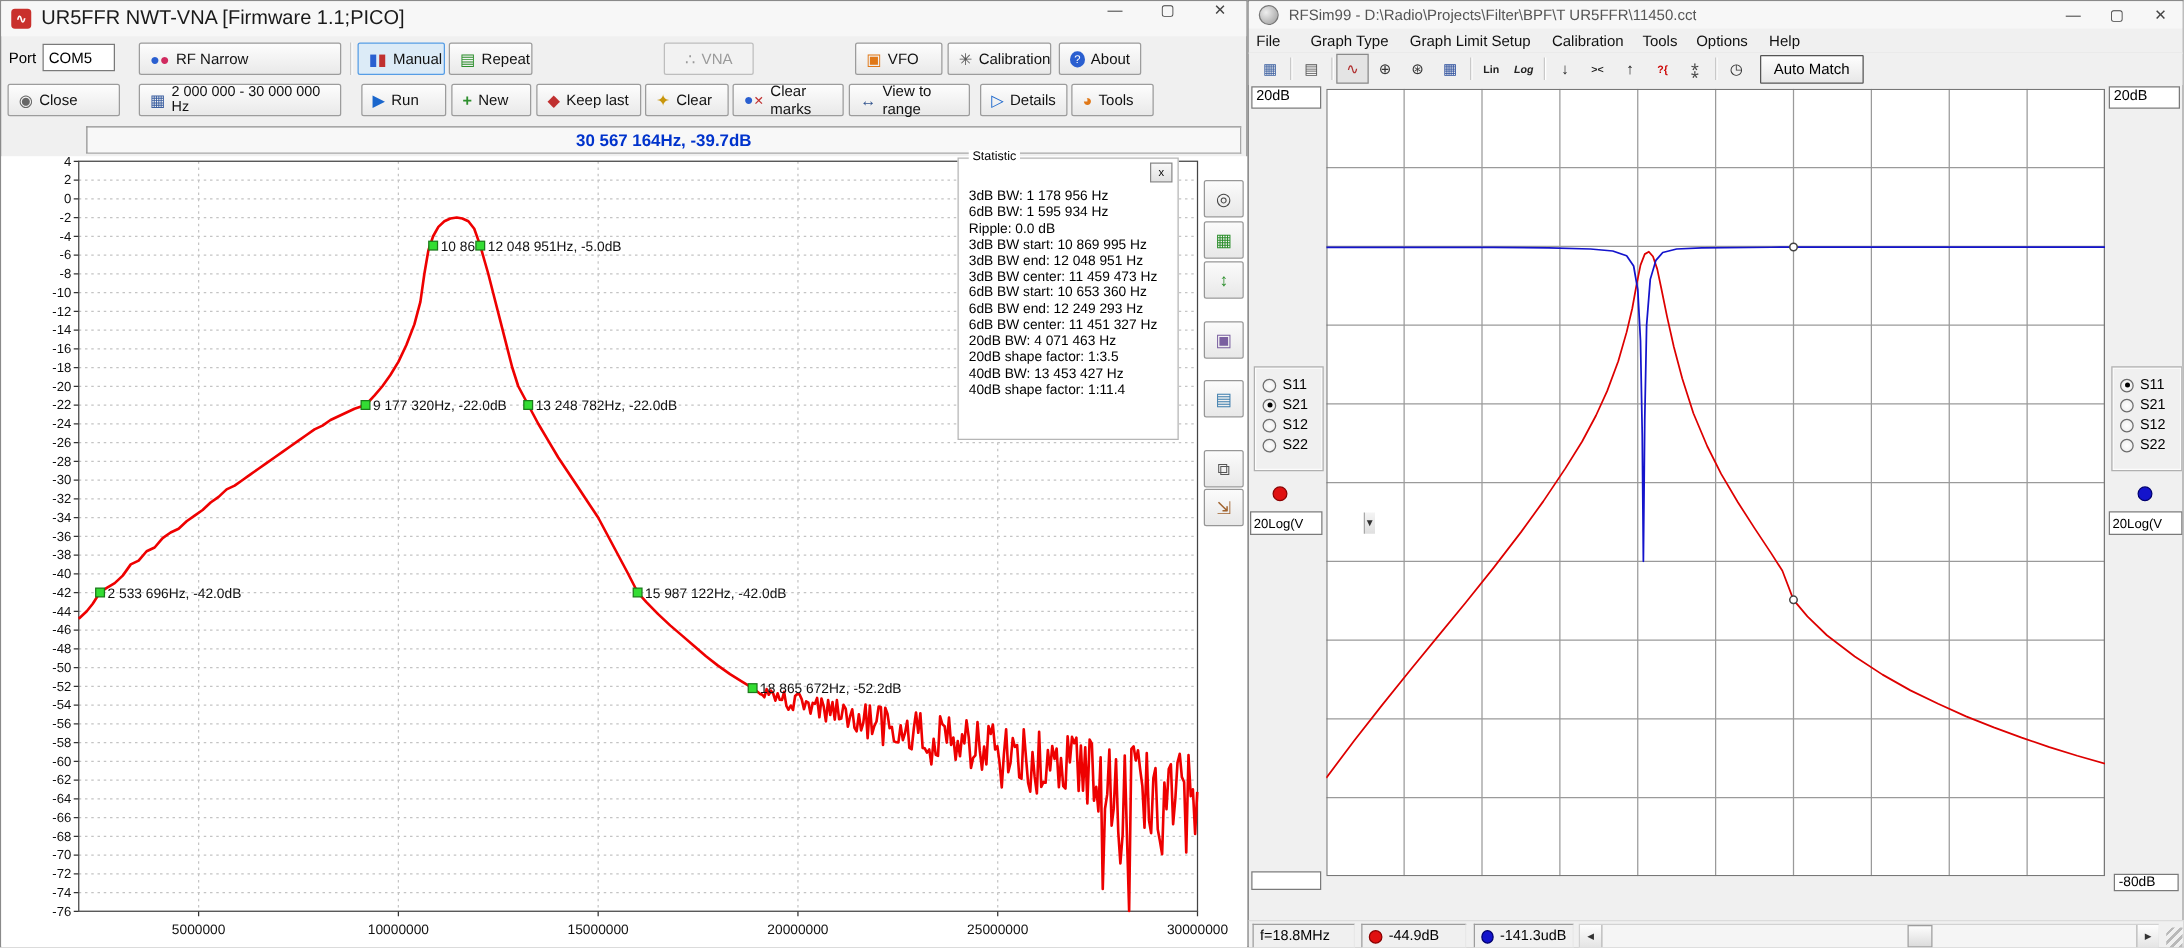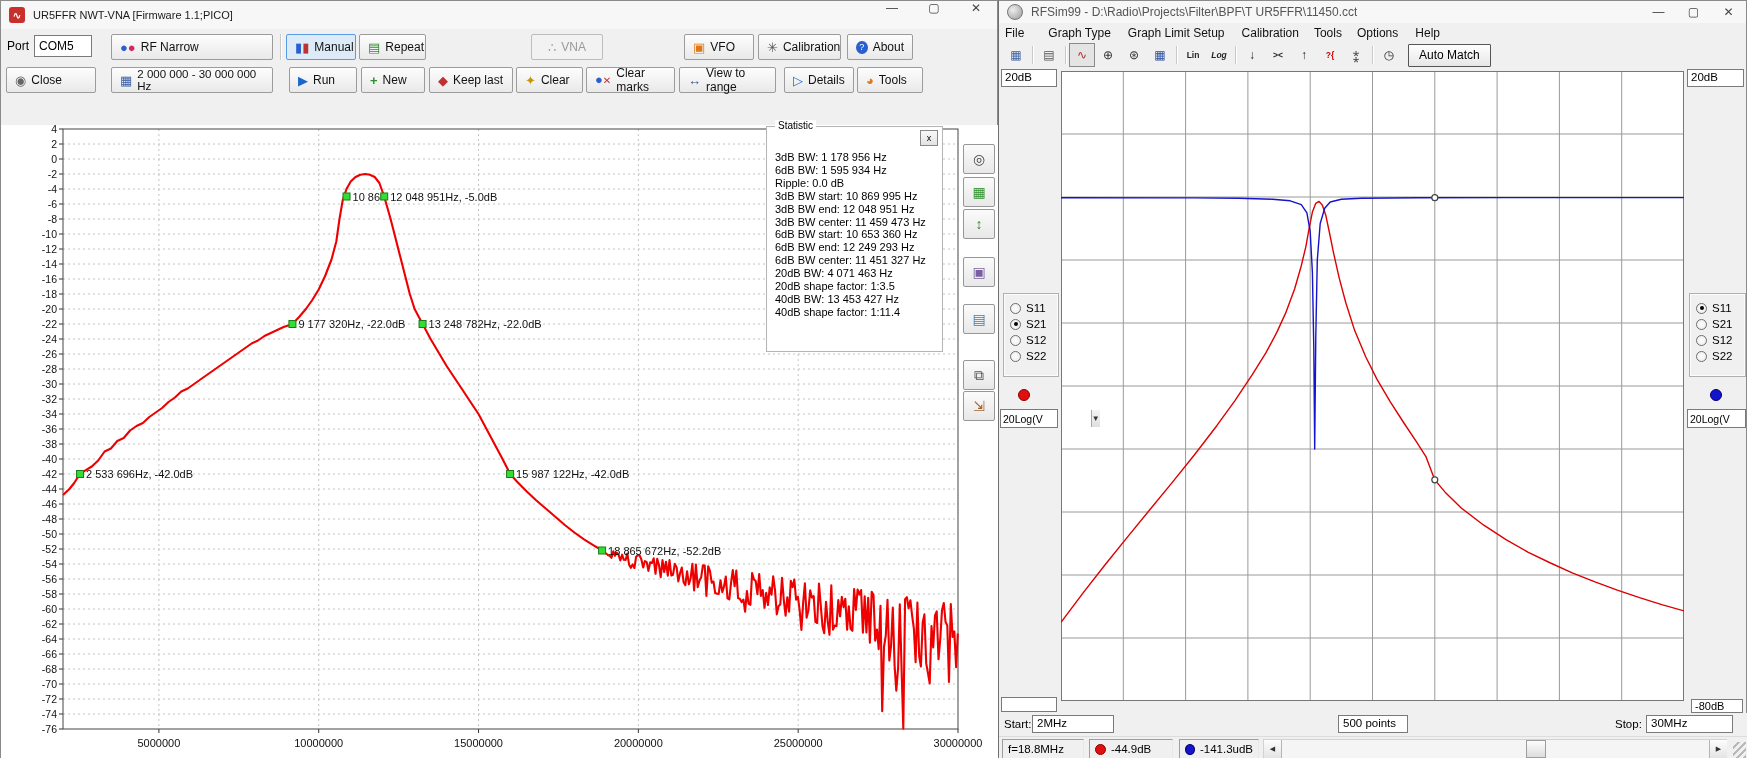--- a/index.html
+++ b/index.html
@@ -1,21 +1,21 @@
 <!DOCTYPE html>
 <html><head>
 <meta charset="utf-8">
 <style>
   html,body{margin:0;padding:0;background:#c8c8c8;font-family:"Liberation Sans",sans-serif;}
   #app{position:relative;width:1747px;height:758px;overflow:hidden;background:#e8e8e8;}
   .abs{position:absolute;}
   
   .win{position:absolute;background:#f0f0f0;border:1px solid #8a8a8a;box-sizing:border-box;}
   .titlebar{position:absolute;left:0;right:0;top:0;background:#f7f7f7;display:flex;align-items:center;}
-  .title-text{font-size:11px;color:#1a1a1a;white-space:nowrap;overflow:hidden;}
+  .title-text{font-size:16px;color:#1a1a1a;white-space:nowrap;overflow:hidden;}
   .wbtns{position:absolute;top:0;right:0;display:flex;}
   .wbtn{width:42px;display:flex;align-items:center;justify-content:center;color:#444;font-size:12px;cursor:default;}
   
   .btn{position:absolute;height:26px;display:flex;align-items:center;gap:5px;padding:0 8px;box-sizing:border-box;
        background:linear-gradient(#fdfdfd,#e9e9e9);border:1px solid #9c9c9c;border-radius:2px;font-size:12px;color:#111;}
   .btn.pressed{background:#dcebf7;border-color:#569de5;}
   .btn.disabled{color:#9a9a9a;background:#f2f2f2;border-color:#bdbdbd;}
   .ic{font-size:13px;line-height:13px;}
   .sep{position:absolute;width:1px;background:#c9c9c9;box-shadow:1px 0 0 #fff;}
   .sunken{background:#f8f8f8;border:1px solid #a7a7a7;border-top-color:#8f8f8f;border-left-color:#8f8f8f;box-sizing:border-box;}
@@ -144,20 +144,23 @@
     </div>
     <div class="btn" style="left:783px;top:66px;width:70px;">
       <span class="ic" style="color:#1a66cc;">▷</span>
       <span>Details</span>
     </div>
     <div class="btn" style="left:856px;top:66px;width:66px;">
       <span class="ic" style="color:#e07818;">◕</span>
       <span>Tools</span>
     </div>
 
+    <div class="abs sunken" id="l-status">
+      <span>30 567 164Hz, -39.7dB</span>
+    </div>
 
     <div class="abs" id="l-plotarea">
       <svg id="lplot-svg" width="998" height="634">
           <rect x="62" y="4" width="895" height="600" fill="#ffffff" stroke="none"></rect>
           <line x1="58" y1="4" x2="62" y2="4" stroke="#333"></line>
           <text x="56" y="7.5" text-anchor="end" font-size="10.5px" fill="#111">4</text>
           <line x1="62" y1="19" x2="957" y2="19" stroke="#c4c4c4" stroke-width="1" stroke-dasharray="2,3"></line>
           <line x1="58" y1="19" x2="62" y2="19" stroke="#333"></line>
           <text x="56" y="22.5" text-anchor="end" font-size="10.5px" fill="#111">2</text>
           <line x1="62" y1="34" x2="957" y2="34" stroke="#c4c4c4" stroke-width="1" stroke-dasharray="2,3"></line>
@@ -511,33 +514,20 @@
     </div>
     <div class="dot" style="left:711px;top:388px;background:#1414cc;border:1px solid #000070;"></div>
     <div class="combo abs" style="left:688px;top:408px;width:59px;height:19px;padding-left:2px;font-size:10.5px;">
       <span>20Log(V</span>
       <span class="arrow">▼</span>
     </div>
     <div class="whitebox abs" style="left:692px;top:698px;width:52px;height:14px;overflow:hidden;font-size:11px;padding-left:3px;">
       <span>-80dB</span>
     </div>
 
-    <div class="statusrow" style="left:0;top:712px;width:749px;height:23px;">
-      <span class="abs" style="left:5px;top:5px;">Start:</span>
-      <div class="whitebox abs" style="left:33px;top:2px;width:82px;height:18px;padding:1px 0 0 4px;">
-        <span>2MHz</span>
-      </div>
-      <div class="whitebox abs" style="left:339px;top:2px;width:70px;height:18px;padding:1px 0 0 4px;">
-        <span>500 points</span>
-      </div>
-      <span class="abs" style="left:616px;top:5px;">Stop:</span>
-      <div class="whitebox abs" style="left:647px;top:2px;width:87px;height:18px;padding:1px 0 0 4px;">
-        <span>30MHz</span>
-      </div>
-    </div>
 
     <div class="statusrow" style="left:0;top:735px;width:749px;height:23px;border-top:1px solid #dcdcdc;">
       <div class="inset abs" style="left:3px;top:2px;width:82px;height:20px;text-align:right;">
         <span>f=18.8MHz</span>
       </div>
       <div class="inset abs" style="left:90px;top:2px;width:84px;height:20px;">
         <span class="dot" style="position:static;width:9px;height:9px;background:#e01010;border:1px solid #8a0000;"></span>
         <span>-44.9dB</span>
       </div>
       <div class="inset abs" style="left:180px;top:2px;width:80px;height:20px;">

